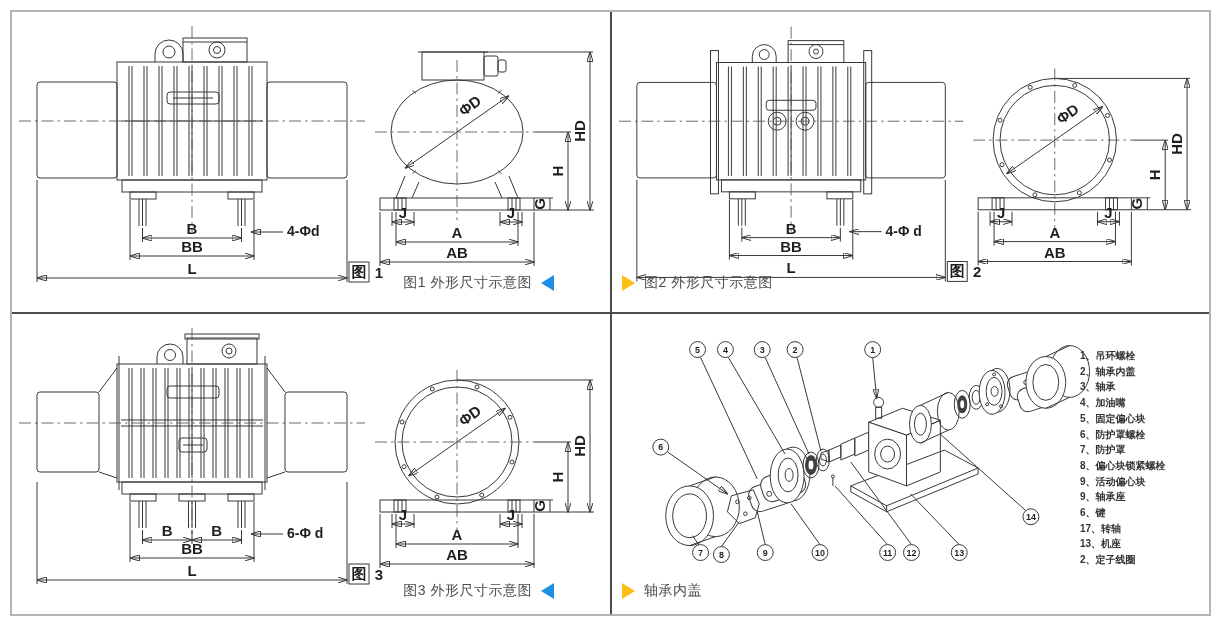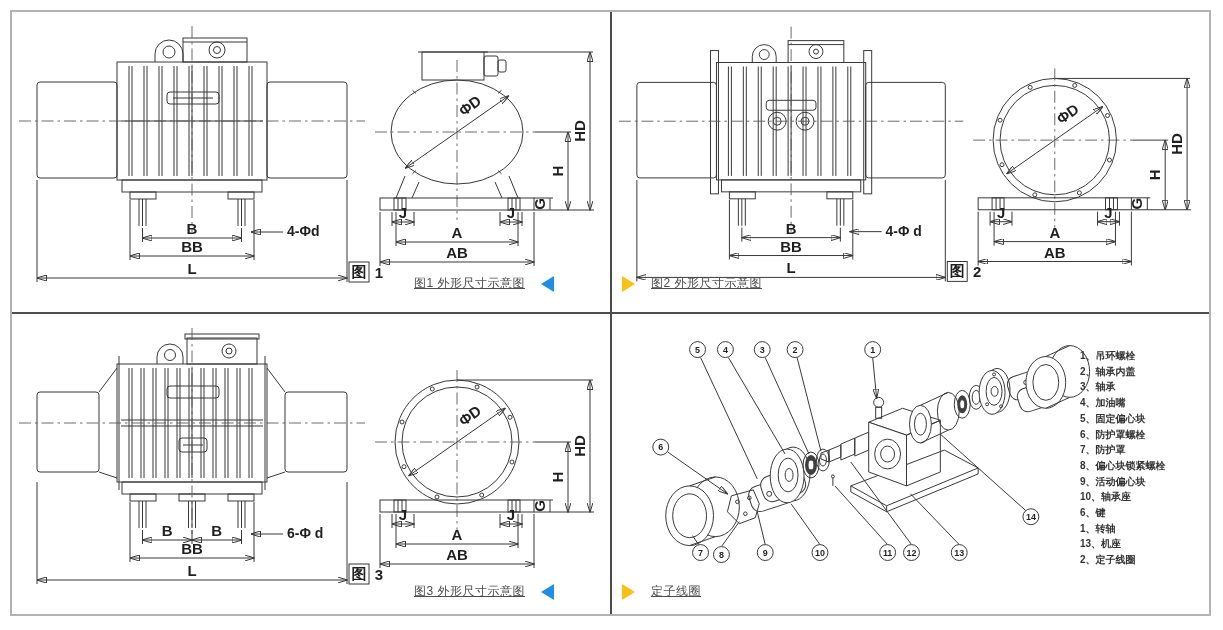--- a/index.html
+++ b/index.html
@@ -17,22 +17,22 @@
     stroke:var(--line);fill:none;stroke-width:1;}
   svg .cl{stroke:#5a5a5a;stroke-width:.9;stroke-dasharray:12 4 2.5 4;}
   svg text{stroke:none;fill:#1f1f1f;}
   svg .dim{font:600 15px "Liberation Sans",sans-serif;}
   svg .hole{font:600 14px "Liberation Sans",sans-serif;}
   svg .figlab{font:600 15px "Liberation Sans",sans-serif;}
   svg .bal{font:600 9px "Liberation Sans",sans-serif;}
   svg .fillDark{fill:#3f3f3f;stroke:none;}
   svg .fillWhite{fill:#fff;stroke:#383838;}
   
-  .cap{position:absolute;display:flex;align-items:center;gap:16px;font-size:12px;color:var(--cap);
-    white-space:nowrap;letter-spacing:.5px;text-decoration:underline;}
+  .cap{position:absolute;display:flex;align-items:center;gap:9px;font-size:14px;color:var(--cap);
+    white-space:nowrap;letter-spacing:.5px;}
   .cap-r{right:56px;bottom:20px;}
   .cap-l{left:10px;bottom:20px;margin-top:13px;}
   .q-bl .cap{bottom:14px;}
   .q-br .cap{bottom:14px;}
   .tri{width:0;height:0;display:inline-block;}
   .tri-left{border-top:8px solid transparent;border-bottom:8px solid transparent;border-right:13px solid var(--blue);}
   .tri-right{border-top:8px solid transparent;border-bottom:8px solid transparent;border-left:13px solid var(--yellow);}
   
   .parts{position:absolute;left:468px;top:34px;width:106px;font-size:10px;color:#333;line-height:15.7px;font-weight:bold;}
   .parts div{white-space:nowrap;}
@@ -575,24 +575,24 @@
     <div class="parts">
       <div>1、吊环螺栓</div>
       <div>2、轴承内盖</div>
       <div>3、轴承</div>
       <div>4、加油嘴</div>
       <div>5、固定偏心块</div>
       <div>6、防护罩螺栓</div>
       <div>7、防护罩</div>
       <div>8、偏心块锁紧螺栓</div>
       <div>9、活动偏心块</div>
-      <div>10、轴承座</div>
+      <div>9、轴承座</div>
       <div>6、键</div>
-      <div>1、转轴</div>
+      <div>17、转轴</div>
       <div>13、机座</div>
       <div>2、定子线圈</div>
     </div>
     <div class="cap cap-l">
       <span class="tri tri-right"></span>
-      <span>定子线圈</span>
+      <span>轴承内盖</span>
     </div>
   </div>
 </div>
 
 </body></html>

